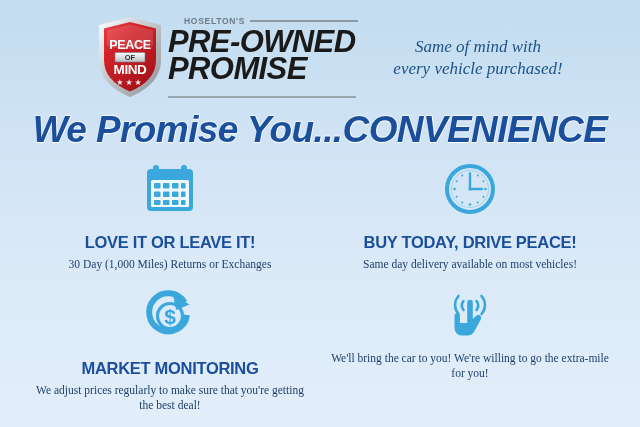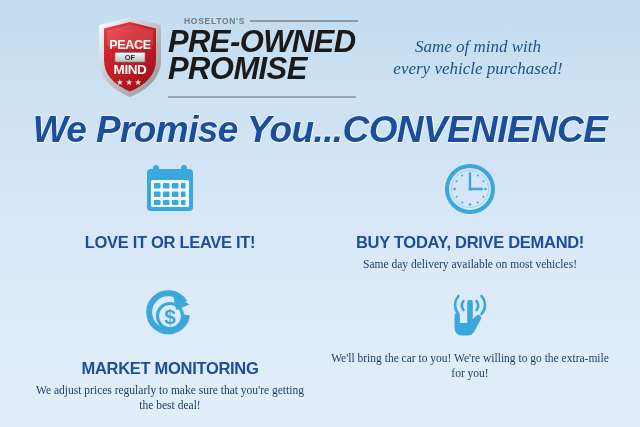--- a/index.html
+++ b/index.html
@@ -246,20 +246,21 @@
             <rect x="29" y="29.5" width="6.5" height="5.5" rx="1"></rect>
             <rect x="38" y="29.5" width="4.5" height="5.5" rx="1"></rect>
             <rect x="11" y="38" width="6.5" height="5" rx="1"></rect>
             <rect x="20" y="38" width="6.5" height="5" rx="1"></rect>
             <rect x="29" y="38" width="6.5" height="5" rx="1"></rect>
             <rect x="38" y="38" width="4.5" height="5" rx="1"></rect>
           </g>
         </svg>
       </div>
       <div class="cell-title">LOVE IT OR LEAVE IT!</div>
+      <div class="cell-sub">30 Day (1,000 Miles) Returns or Exchanges</div>
     </div>
 
     <div class="cell cell-tr">
       <div class="cell-icon">
         <svg width="54" height="54" viewBox="0 0 54 54">
           <circle cx="27" cy="27" r="23" fill="none" stroke="#3aa8dc" stroke-width="4"></circle>
           <circle cx="27" cy="27" r="18.5" fill="none" stroke="#9fd4ec" stroke-width="1"></circle>
           <g fill="#3aa8dc">
             <circle cx="27" cy="11.5" r="1.3"></circle>
               <circle cx="42.5" cy="27" r="1.3"></circle>
@@ -272,21 +273,21 @@
             <circle cx="19.2" cy="40.4" r="1"></circle>
               <circle cx="13.6" cy="34.8" r="1"></circle>
             <circle cx="13.6" cy="19.2" r="1"></circle>
               <circle cx="19.2" cy="13.6" r="1"></circle>
           </g>
           <line x1="27" y1="27" x2="27" y2="13" stroke="#3aa8dc" stroke-width="2.4" stroke-linecap="round"></line>
           <line x1="27" y1="27" x2="39" y2="27" stroke="#3aa8dc" stroke-width="2.4" stroke-linecap="round"></line>
           <circle cx="27" cy="27" r="1.6" fill="#3aa8dc"></circle>
         </svg>
       </div>
-      <div class="cell-title">BUY TODAY, DRIVE DEMAND!</div>
+      <div class="cell-title">BUY TODAY, DRIVE PEACE!</div>
       <div class="cell-sub">Same day delivery available on most vehicles!</div>
     </div>
 
     <div class="cell cell-bl">
       <div class="cell-icon">
         <svg width="54" height="54" viewBox="0 0 54 54">
           <path d="M41.5 14.5 A19 19 0 1 0 44 27" fill="none" stroke="#3aa8dc" stroke-width="6" stroke-linecap="butt"></path>
           <path d="M30 6.5 L46.5 16.5 L33 22 Z" fill="#3aa8dc"></path>
           <circle cx="27" cy="28" r="12.5" fill="none" stroke="#3aa8dc" stroke-width="3.2"></circle>
           <text x="27" y="35.5" text-anchor="middle" font-family="Liberation Sans, sans-serif" font-size="21" font-weight="bold" fill="#3aa8dc">$</text>

